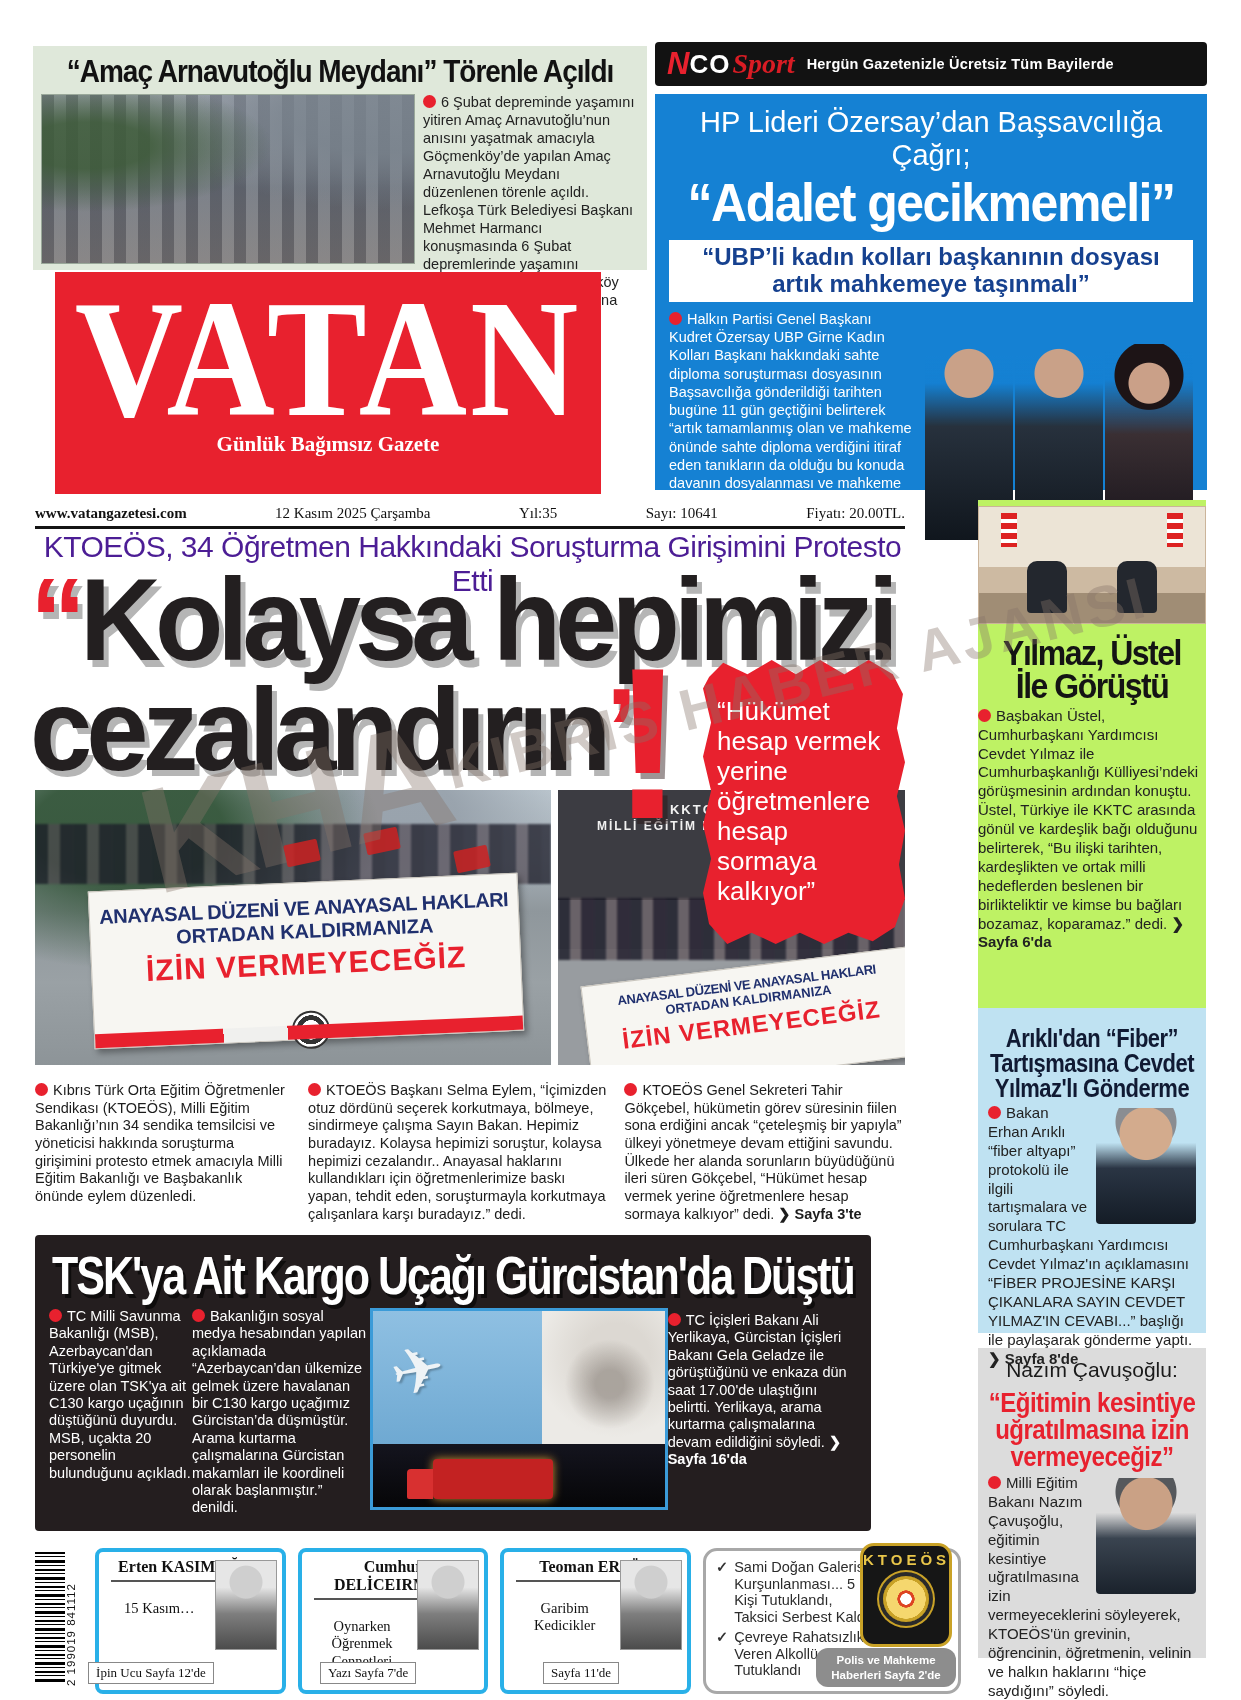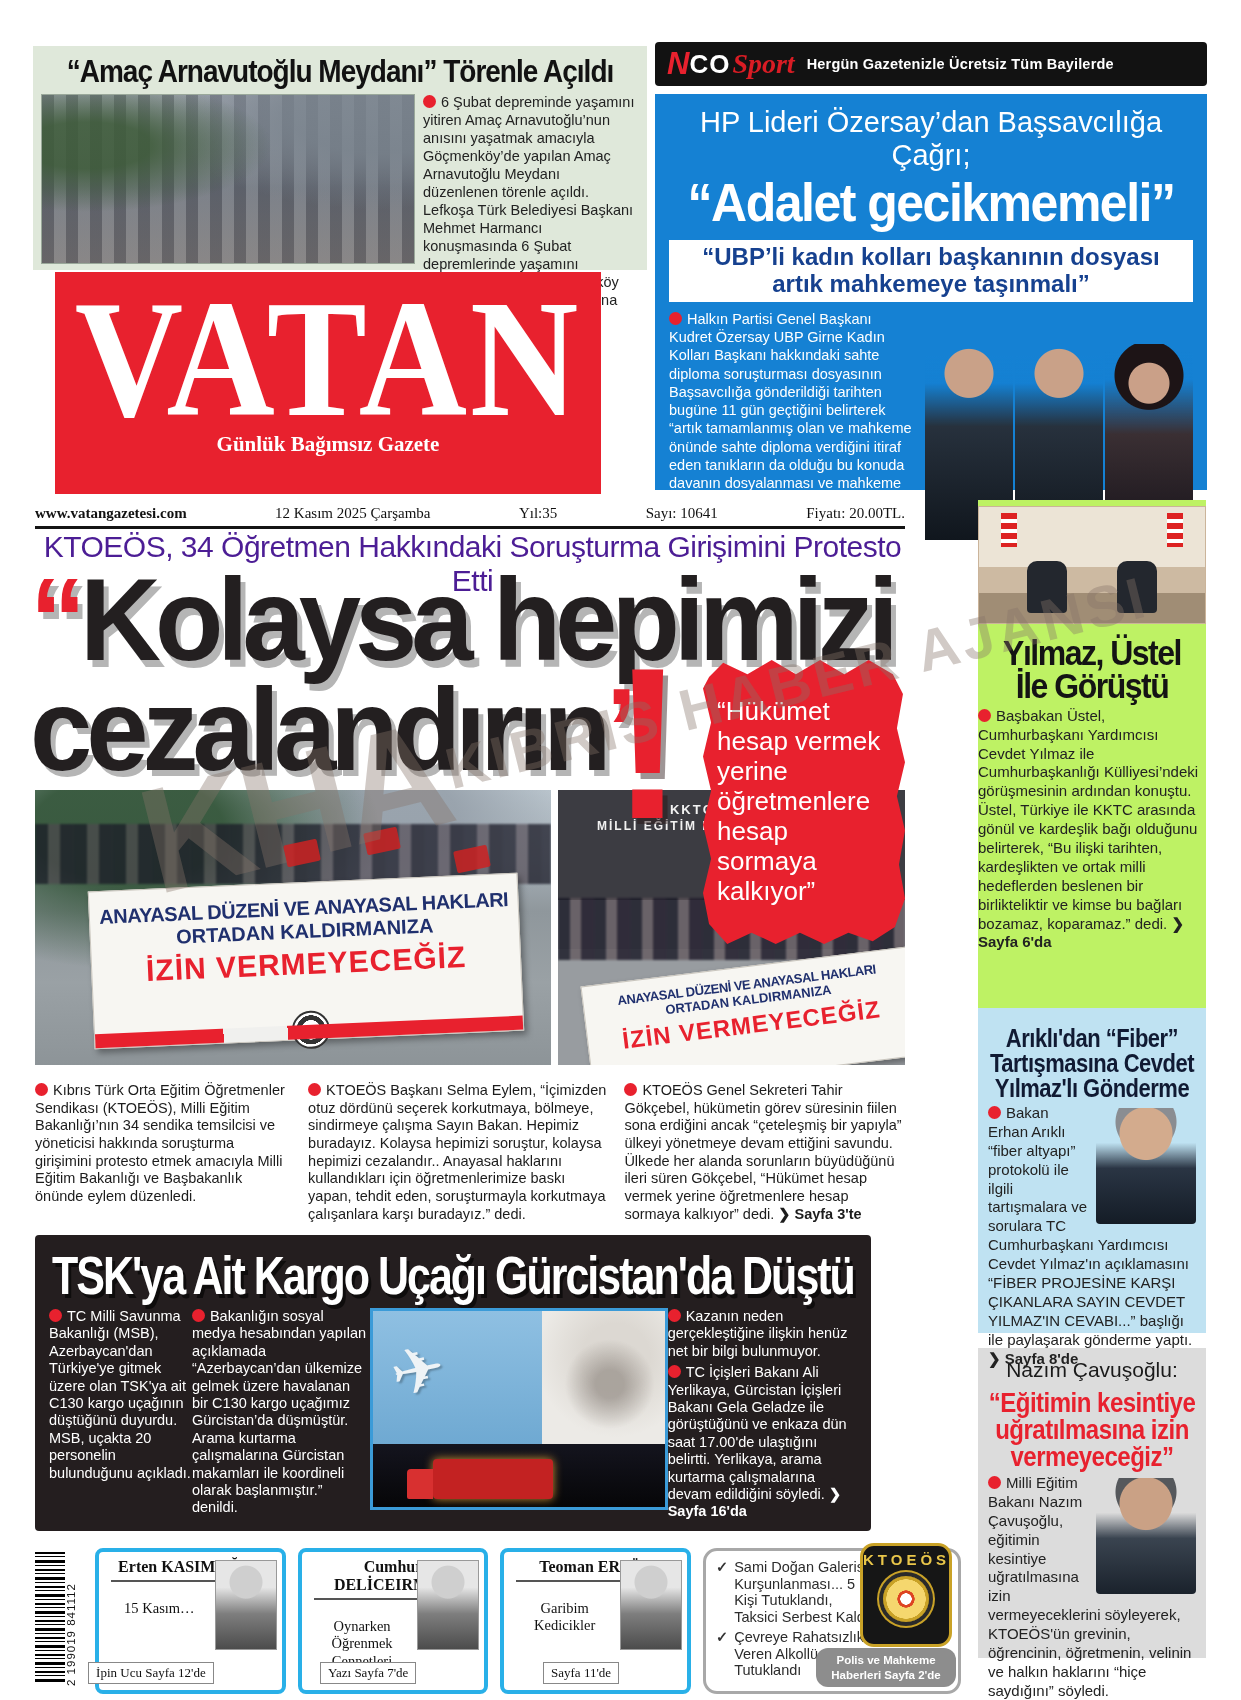--- a/index.html
+++ b/index.html
@@ -310,21 +310,20 @@
         <span class="bullet"></span><span>Bakanlığın sosyal medya hesabından yapılan açıklamada “Azerbaycan’dan ülkemize gelmek üzere havalanan bir C130 kargo uçağımız Gürcistan’da düşmüştür. Arama kurtarma çalışmalarına Gürcistan makamları ile koordineli olarak başlanmıştır.” denildi.</span>
       </div>
       <div class="tsk-photo">
         <div class="tsk-sky"></div>
         <div class="plane">✈</div>
         <div class="smoke"></div>
         <div class="night"></div>
         <div class="truck"></div>
       </div>
       <div class="tsk-col tsk-c3">
-        <div><span class="bullet"></span><span>Kazanın neden gerçekleştiğine ilişkin henüz net bir bilgi bulunmuyor.</span></div>
         <div style="margin-top:4px;"><span class="bullet"></span><span>TC İçişleri Bakanı Ali Yerlikaya, Gürcistan İçişleri Bakanı Gela Geladze ile görüştüğünü ve enkaza dün saat 17.00'de ulaştığını belirtti. Yerlikaya, arama kurtarma çalışmalarına devam edildiğini söyledi.</span>
         <span class="pref">❯ Sayfa 16'da</span></div>
       </div>
     </div>
   </div>
 
   <div class="abs peach">
     <div class="meeting-photo">
       <div class="mflag" style="left:22px;"></div>
       <div class="mflag" style="right:22px;"></div>

